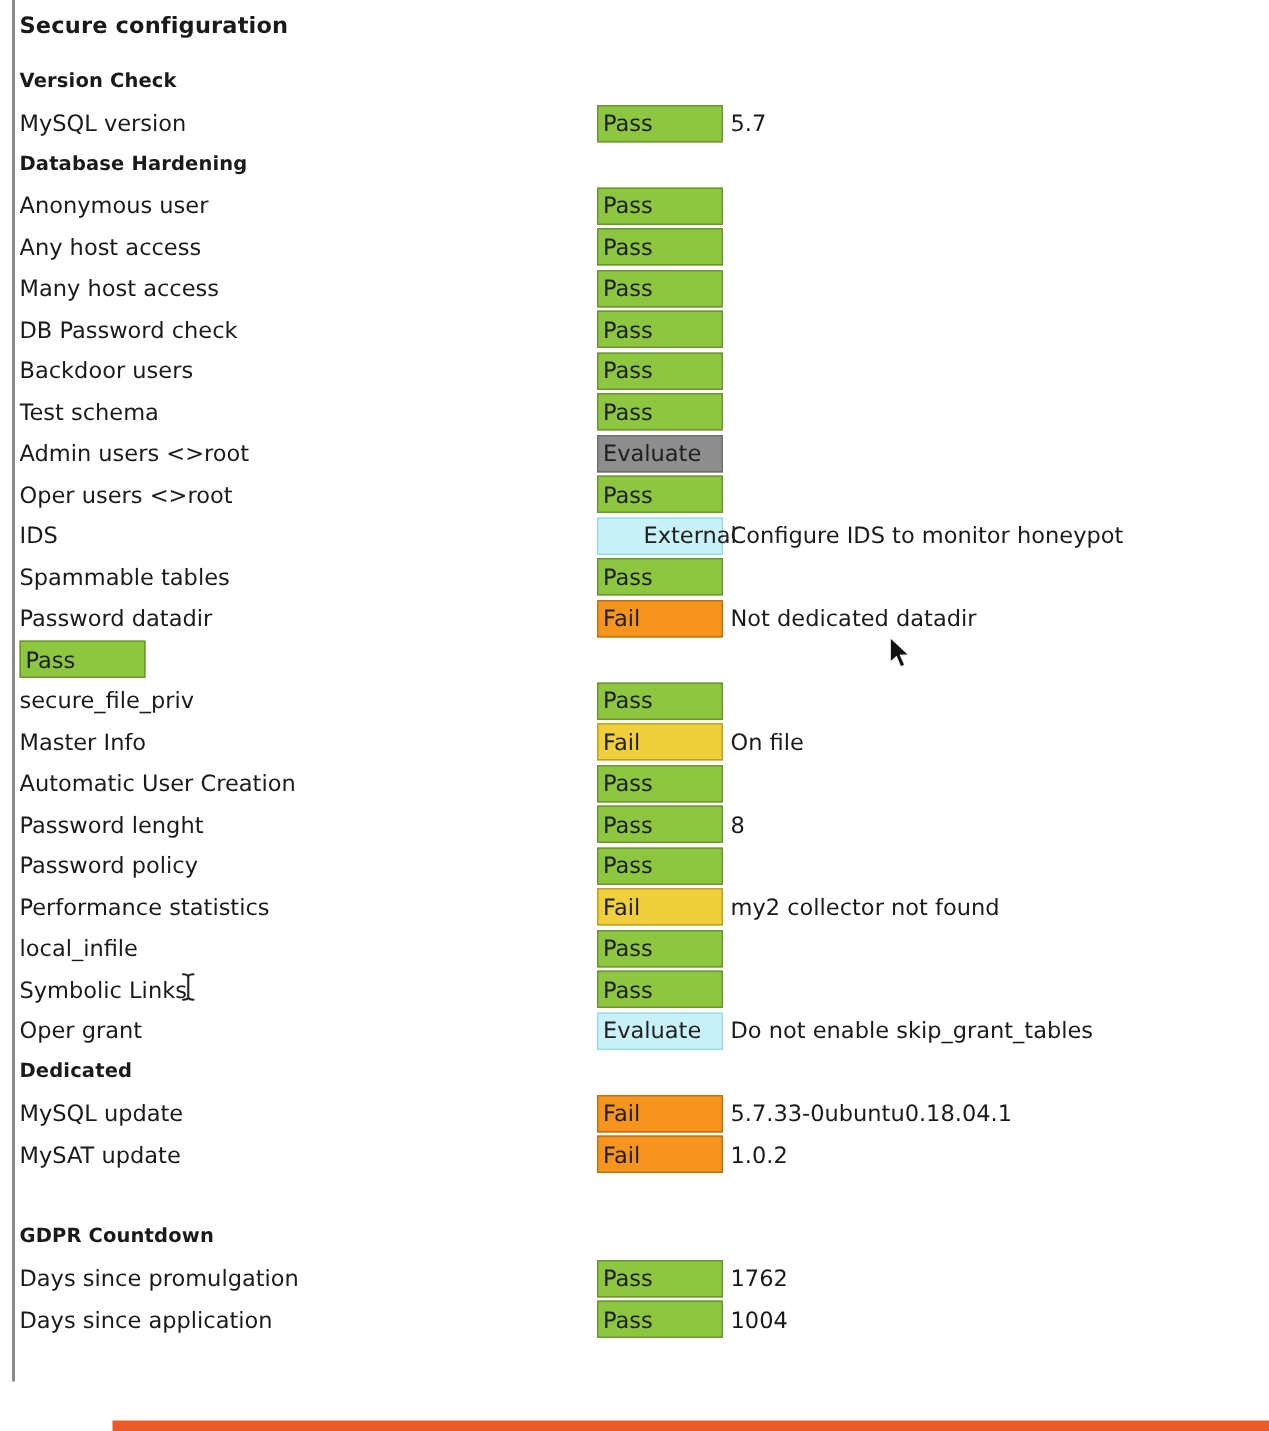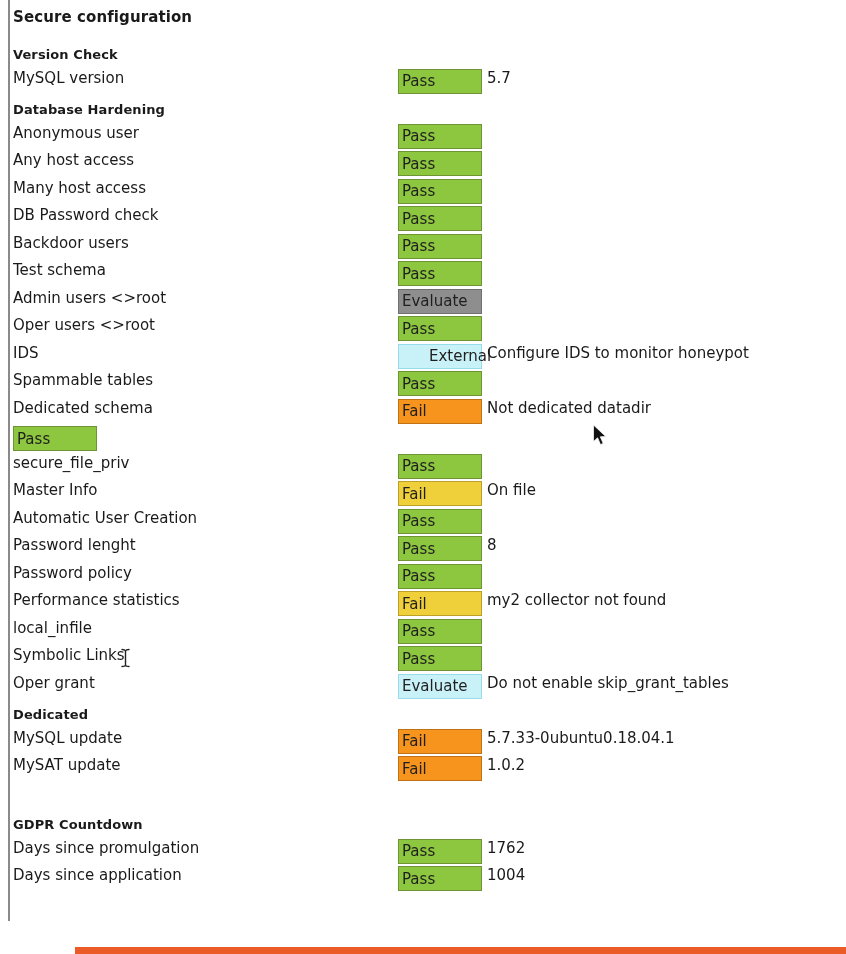--- a/index.html
+++ b/index.html
@@ -5,21 +5,21 @@
   html,body{margin:0;padding:0;background:#ffffff;}
   .page{
     position:relative;width:846px;height:954px;background:#ffffff;overflow:hidden;
     font-family:"DejaVu Sans","Liberation Sans",sans-serif;color:#1a1a1a;
   }
   .left-rule{position:absolute;left:8px;top:0;width:2px;height:921px;background:#8a8a8a;}
   .content{position:absolute;left:13px;top:7px;right:0;}
   .page-title{font-weight:bold;font-size:15px;line-height:20px;margin-bottom:14px;letter-spacing:0.1px;}
   .section-header{font-weight:bold;font-size:13px;height:27.5px;display:flex;align-items:center;letter-spacing:0.1px;}
   .section.spaced{margin-top:27.5px;}
-  .row{height:27.5px;display:flex;font-size:15px;}
+  .row{height:27.5px;display:flex;align-items:center;font-size:15px;}
   .row-label{flex:0 0 385px;width:385px;white-space:nowrap;overflow:hidden;}
   .badge{
     flex:0 0 84px;width:84px;height:25px;box-sizing:border-box;
     border:1px solid #0c4a6e;display:flex;align-items:center;
     padding-left:3px;font-size:15px;color:#1f1f1f;white-space:nowrap;
   }
   .badge:empty{visibility:hidden;}
   .row-value{margin-left:5px;white-space:nowrap;}
   .cursor{position:absolute;pointer-events:none;}
   .cursor-arrow{left:592px;top:424px;}
@@ -89,21 +89,21 @@
             <span class="row-label">IDS</span>
             <span class="badge" style="background-color: rgb(201, 241, 248); border-color: rgb(150, 220, 234); padding-left: 30px;">External</span>
             <span class="row-value">Configure IDS to monitor honeypot</span>
           </div>
           <div class="row">
             <span class="row-label">Spammable tables</span>
             <span class="badge" style="background-color: rgb(141, 198, 63); border-color: rgb(110, 148, 51);">Pass</span>
             <span class="row-value"></span>
           </div>
           <div class="row">
-            <span class="row-label">Dedicated schema</span>
+            <span class="row-label">Password datadir</span>
             <span class="badge" style="background-color: rgb(247, 148, 30); border-color: rgb(192, 115, 20);">Fail</span>
             <span class="row-value">Not dedicated datadir</span>
           </div>
           <div class="row">
             <span class="badge" style="background-color: rgb(141, 198, 63); border-color: rgb(110, 148, 51);">Pass</span>
             <span class="row-value"></span>
           </div>
           <div class="row">
             <span class="row-label">secure_file_priv</span>
             <span class="badge" style="background-color: rgb(141, 198, 63); border-color: rgb(110, 148, 51);">Pass</span>

